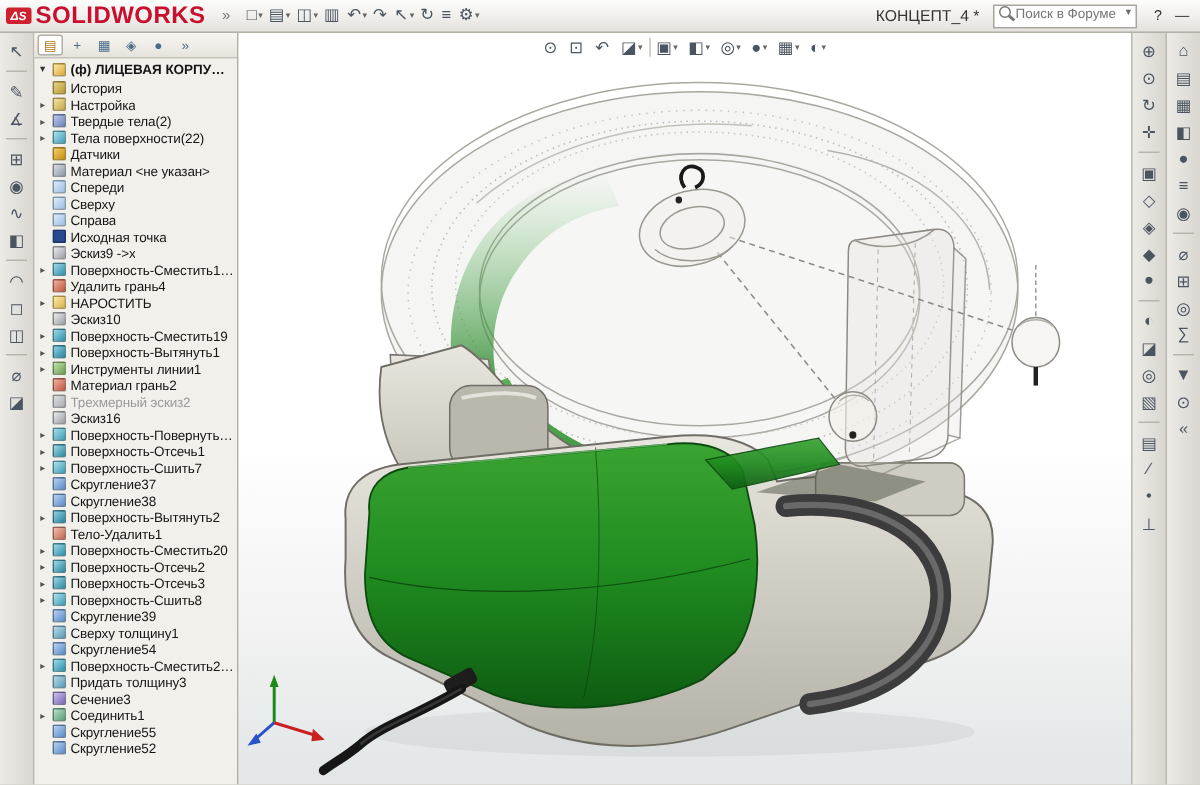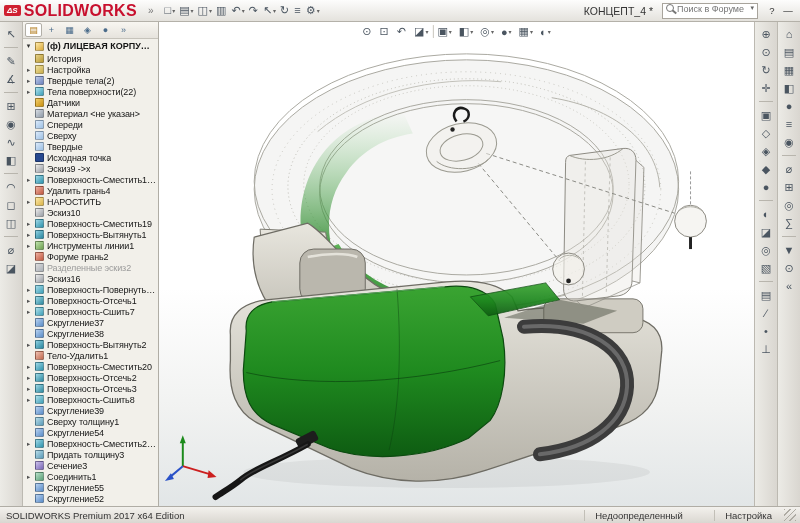--- a/index.html
+++ b/index.html
@@ -311,21 +311,21 @@
 
           <div class="trow">
             <span class="expander"></span>
             <span class="ticon ic-plane"></span>
             <span class="tlabel">Сверху</span>
           </div>
 
           <div class="trow">
             <span class="expander"></span>
             <span class="ticon ic-plane"></span>
-            <span class="tlabel">Твердые</span>
+            <span class="tlabel">Справа</span>
           </div>
 
           <div class="trow">
             <span class="expander"></span>
             <span class="ticon ic-origin"></span>
             <span class="tlabel">Исходная точка</span>
           </div>
 
           <div class="trow">
             <span class="expander"></span>
@@ -371,27 +371,27 @@
 
           <div class="trow">
             <span class="expander">▸</span>
             <span class="ticon ic-split-line"></span>
             <span class="tlabel">Инструменты линии1</span>
           </div>
 
           <div class="trow">
             <span class="expander"></span>
             <span class="ticon ic-delete-face"></span>
-            <span class="tlabel">Форуме грань2</span>
+            <span class="tlabel">Материал грань2</span>
           </div>
 
           <div class="trow gray">
             <span class="expander"></span>
             <span class="ticon ic-sketch3d"></span>
-            <span class="tlabel">Разделенные эскиз2</span>
+            <span class="tlabel">Трехмерный эскиз2</span>
           </div>
 
           <div class="trow">
             <span class="expander"></span>
             <span class="ticon ic-sketch"></span>
             <span class="tlabel">Эскиз16</span>
           </div>
 
           <div class="trow">
             <span class="expander">▸</span>
@@ -834,20 +834,14 @@
           <span class="glyph">⊙</span>
         </span>
 
         <span class="strip-icon">
           <span class="glyph">«</span>
         </span>
       </div>
 
   </div>
 
-  <footer class="statusbar">
-    <span class="status-left">SOLIDWORKS Premium 2017 x64 Edition</span>
-    <span class="status-state">Недоопределенный</span>
-    <span class="status-custom">Настройка</span>
-    <span class="grip"></span>
-  </footer>
 
 </div>
 
 </body></html>

